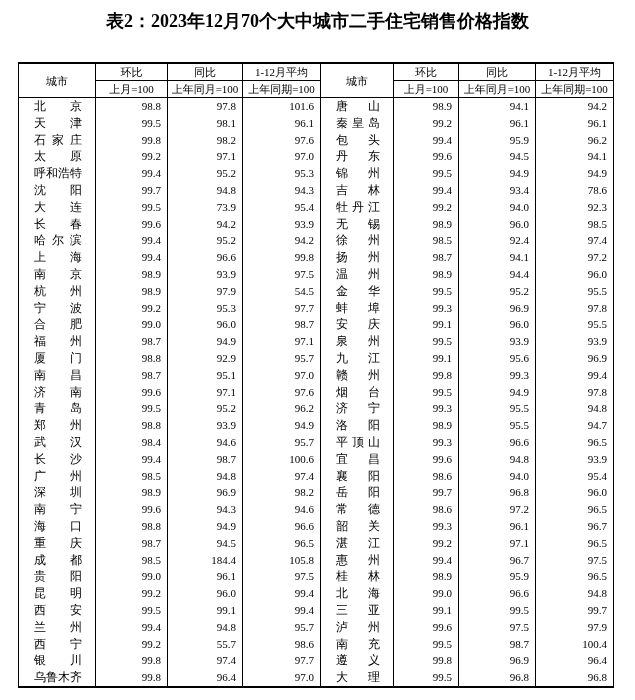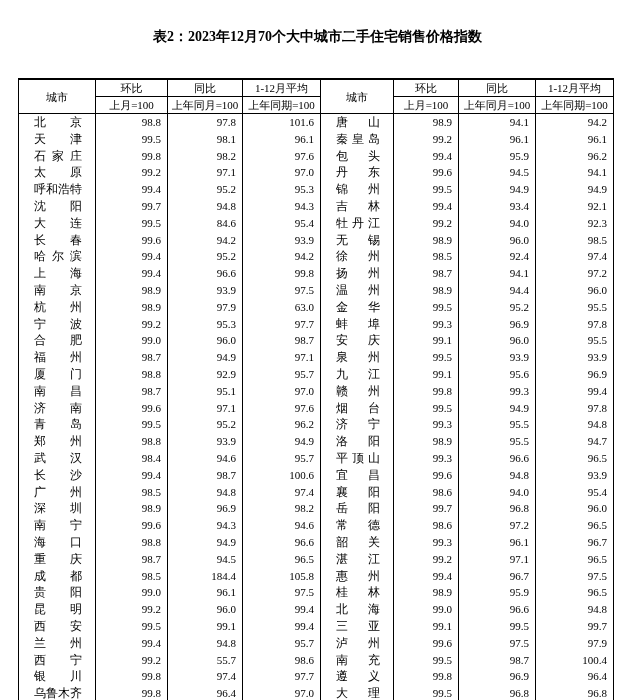--- a/index.html
+++ b/index.html
@@ -6,24 +6,24 @@
     margin: 0; padding: 0;
     width: 635px; height: 700px;
     background: #ffffff;
     overflow: hidden;
   }
   body {
     font-family: "Liberation Serif", "DejaVu Serif", serif;
     color: #000000;
   }
   .title {
-    margin: 16px;
+    margin: 0;
     padding-top: 12px;
     text-align: center;
-    font-size: 14px;
+    font-size: 18px;
     font-weight: bold;
     line-height: 18px;
   }
   .table-wrap {
     margin: 32px 0 0 18px;
   }
   table.price-table {
     border-collapse: collapse;
     table-layout: fixed;
     width: 595px;
@@ -154,26 +154,26 @@
     <td class="num">94.9</td>
   </tr>
         <tr>
     <td class="city">沈阳</td>
     <td class="num">99.7</td>
     <td class="num">94.8</td>
     <td class="num">94.3</td>
     <td class="city">吉林</td>
     <td class="num">99.4</td>
     <td class="num">93.4</td>
-    <td class="num">92.1</td>
+    <td class="num">78.6</td>
   </tr>
         <tr>
     <td class="city">大连</td>
     <td class="num">99.5</td>
-    <td class="num">84.6</td>
+    <td class="num">73.9</td>
     <td class="num">95.4</td>
     <td class="city">牡丹江</td>
     <td class="num">99.2</td>
     <td class="num">94.0</td>
     <td class="num">92.3</td>
   </tr>
         <tr>
     <td class="city">长春</td>
     <td class="num">99.6</td>
     <td class="num">94.2</td>
@@ -210,21 +210,21 @@
     <td class="num">97.5</td>
     <td class="city">温州</td>
     <td class="num">98.9</td>
     <td class="num">94.4</td>
     <td class="num">96.0</td>
   </tr>
         <tr>
     <td class="city">杭州</td>
     <td class="num">98.9</td>
     <td class="num">97.9</td>
-    <td class="num">63.0</td>
+    <td class="num">54.5</td>
     <td class="city">金华</td>
     <td class="num">99.5</td>
     <td class="num">95.2</td>
     <td class="num">95.5</td>
   </tr>
         <tr>
     <td class="city">宁波</td>
     <td class="num">99.2</td>
     <td class="num">95.3</td>
     <td class="num">97.7</td>

